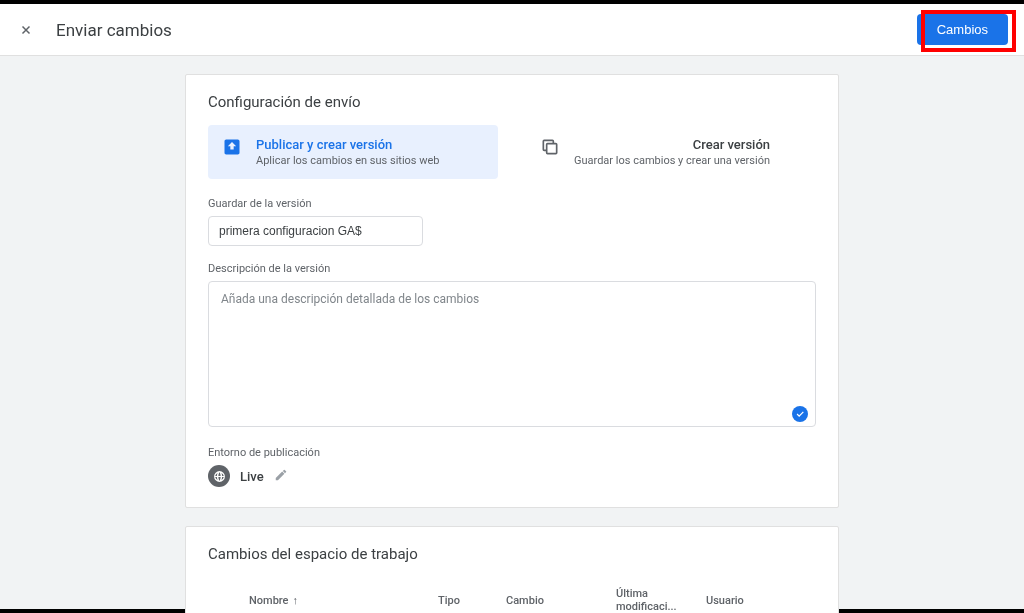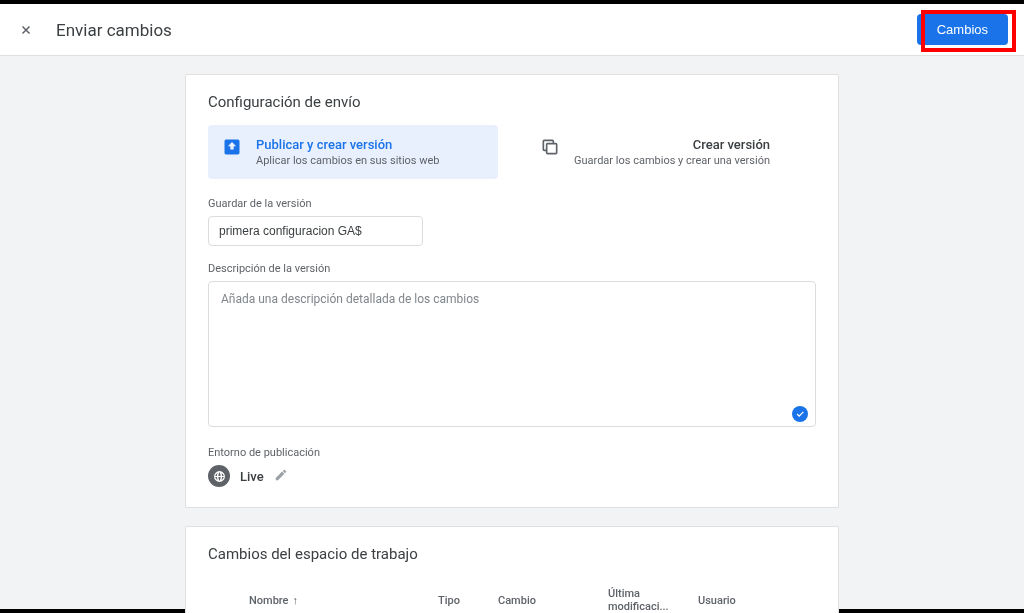--- a/index.html
+++ b/index.html
@@ -186,21 +186,21 @@
     font-size: 12px;
   }
   .tr.head {
     font-weight: 500;
     color: #5f6368;
     font-size: 11px;
     border-bottom: 1px solid #dadce0;
   }
   .c-name { width: 230px; padding-left: 41px; }
   .c-type { width: 60px; }
-  .c-change { width: 110px; }
+  .c-change { width: 110px; margin-left: 8px; }
   .c-mod { width: 90px; }
   .c-user { flex: 1; }
   .c-menu { width: 24px; text-align: center; color: #5f6368; cursor: pointer; }
   .sort-arrow { margin-left: 4px; }
   .tr:not(.head) .c-type,
   .tr:not(.head) .c-change,
   .tr:not(.head) .c-mod,
   .tr:not(.head) .c-user { color: #3c4043; }
 </style>
 </head>

